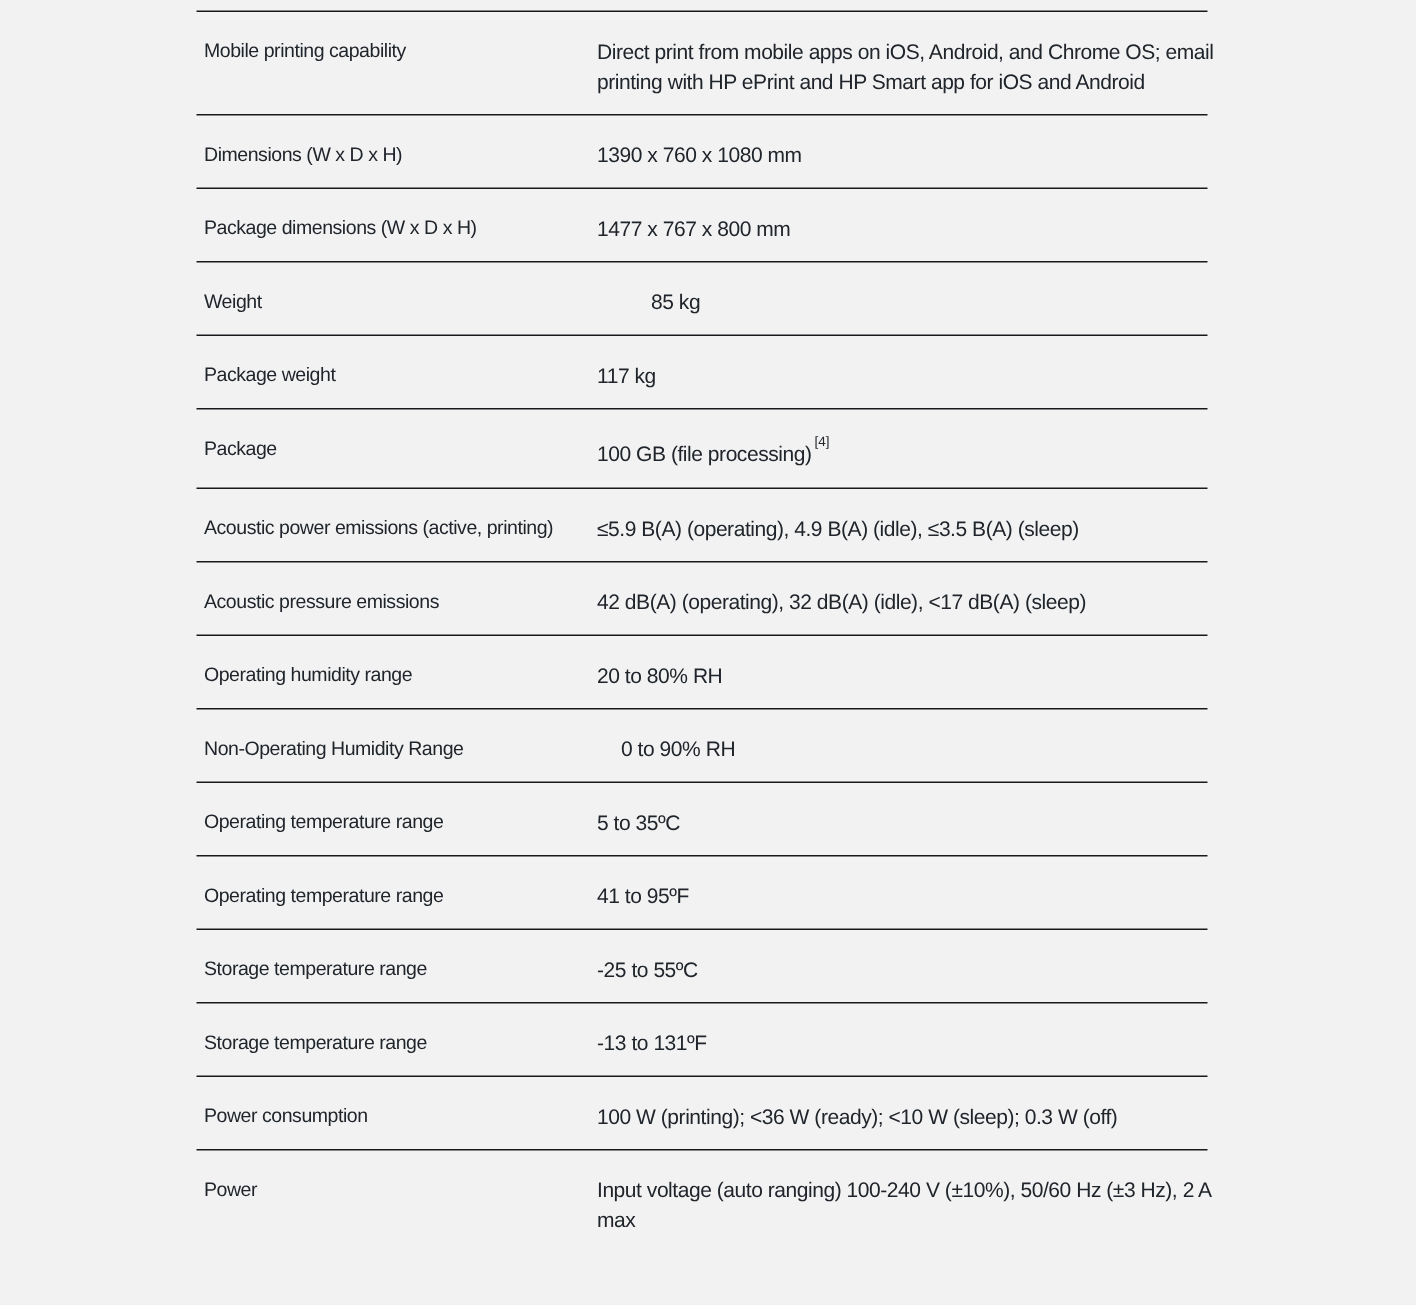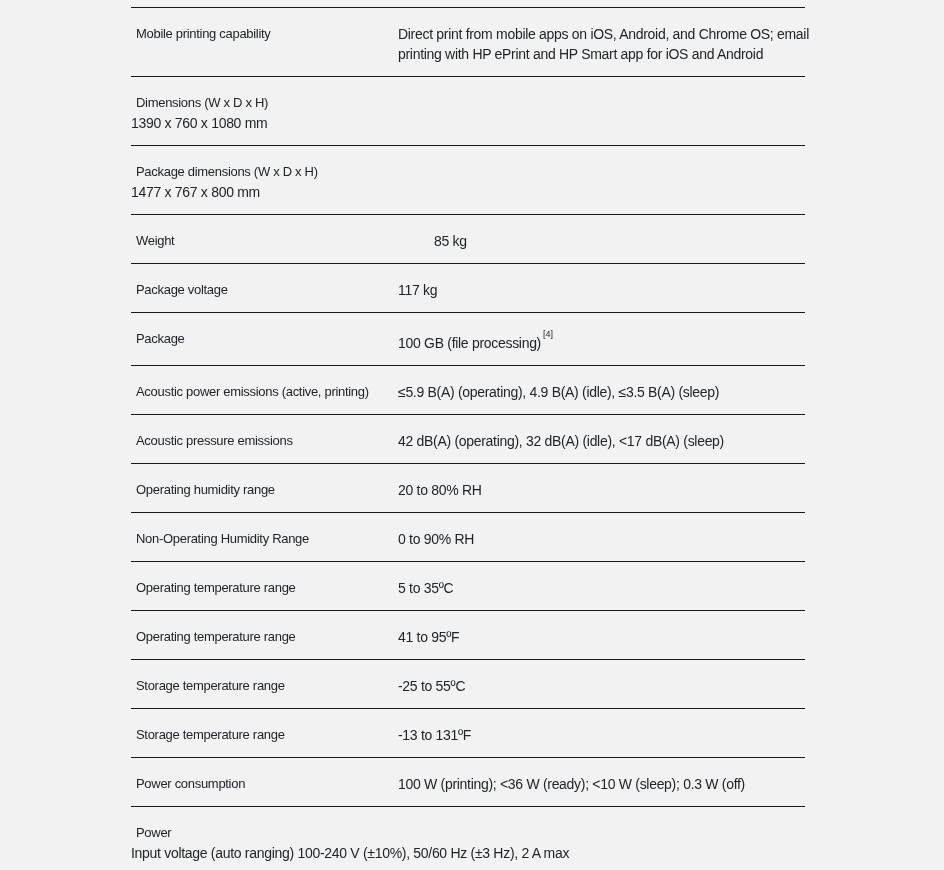--- a/index.html
+++ b/index.html
@@ -54,53 +54,53 @@
   }
 </style>
 </head>
 <body style="background: rgb(242, 242, 242); color: rgb(32, 37, 43);">
 
 <div class="spec-table">
     <div class="spec-row" style="border-top-color: rgb(23, 25, 29);">
       <div class="spec-label">Mobile printing capability</div>
       <div class="spec-value"><span>Direct print from mobile apps on iOS, Android, and Chrome OS; email printing with HP ePrint and HP Smart app for iOS and Android</span></div>
     </div>
-    <div class="spec-row" style="border-top-color: rgb(23, 25, 29); flex-direction: column;">
+    <div class="spec-row" style="border-top-color: rgb(23, 25, 29);">
       <div class="spec-label">Dimensions (W x D x H)</div>
       <div class="spec-value"><span>1390 x 760 x 1080 mm</span></div>
     </div>
-    <div class="spec-row" style="border-top-color: rgb(23, 25, 29); flex-direction: column;">
+    <div class="spec-row" style="border-top-color: rgb(23, 25, 29);">
       <div class="spec-label">Package dimensions (W x D x H)</div>
       <div class="spec-value"><span>1477 x 767 x 800 mm</span></div>
     </div>
     <div class="spec-row" style="border-top-color: rgb(23, 25, 29); gap: 36px;">
       <div class="spec-label">Weight</div>
       <div class="spec-value"><span>85 kg</span></div>
     </div>
     <div class="spec-row" style="border-top-color: rgb(23, 25, 29);">
-      <div class="spec-label">Package voltage</div>
+      <div class="spec-label">Package weight</div>
       <div class="spec-value"><span>117 kg</span></div>
     </div>
     <div class="spec-row" style="border-top-color: rgb(23, 25, 29);">
       <div class="spec-label">Package</div>
       <div class="spec-value"><span>100 GB (file processing)</span><sup class="spec-footnote">[4]</sup></div>
     </div>
     <div class="spec-row" style="border-top-color: rgb(23, 25, 29);">
       <div class="spec-label">Acoustic power emissions (active, printing)</div>
       <div class="spec-value"><span>≤5.9 B(A) (operating), 4.9 B(A) (idle), ≤3.5 B(A) (sleep)</span></div>
     </div>
     <div class="spec-row" style="border-top-color: rgb(23, 25, 29);">
       <div class="spec-label">Acoustic pressure emissions</div>
       <div class="spec-value"><span>42 dB(A) (operating), 32 dB(A) (idle), &lt;17 dB(A) (sleep)</span></div>
     </div>
     <div class="spec-row" style="border-top-color: rgb(23, 25, 29);">
       <div class="spec-label">Operating humidity range</div>
       <div class="spec-value"><span>20 to 80% RH</span></div>
     </div>
-    <div class="spec-row" style="border-top-color: rgb(23, 25, 29);">
+    <div class="spec-row" style="border-top-color: rgb(23, 25, 29); gap: 16px;">
       <div class="spec-label">Non-Operating Humidity Range</div>
       <div class="spec-value"><span>0 to 90% RH</span></div>
     </div>
     <div class="spec-row" style="border-top-color: rgb(23, 25, 29);">
       <div class="spec-label">Operating temperature range</div>
       <div class="spec-value"><span>5 to 35ºC</span></div>
     </div>
     <div class="spec-row" style="border-top-color: rgb(23, 25, 29);">
       <div class="spec-label">Operating temperature range</div>
       <div class="spec-value"><span>41 to 95ºF</span></div>
@@ -110,17 +110,17 @@
       <div class="spec-value"><span>-25 to 55ºC</span></div>
     </div>
     <div class="spec-row" style="border-top-color: rgb(23, 25, 29);">
       <div class="spec-label">Storage temperature range</div>
       <div class="spec-value"><span>-13 to 131ºF</span></div>
     </div>
     <div class="spec-row" style="border-top-color: rgb(23, 25, 29);">
       <div class="spec-label">Power consumption</div>
       <div class="spec-value"><span>100 W (printing); &lt;36 W (ready); &lt;10 W (sleep); 0.3 W (off)</span></div>
     </div>
-    <div class="spec-row" style="border-top-color: rgb(23, 25, 29); flex-direction: column;">
+    <div class="spec-row" style="border-top-color: rgb(23, 25, 29);">
       <div class="spec-label">Power</div>
       <div class="spec-value"><span>Input voltage (auto ranging) 100-240 V (±10%), 50/60 Hz (±3 Hz), 2 A max</span></div>
     </div>
   </div>
 
 </body></html>

